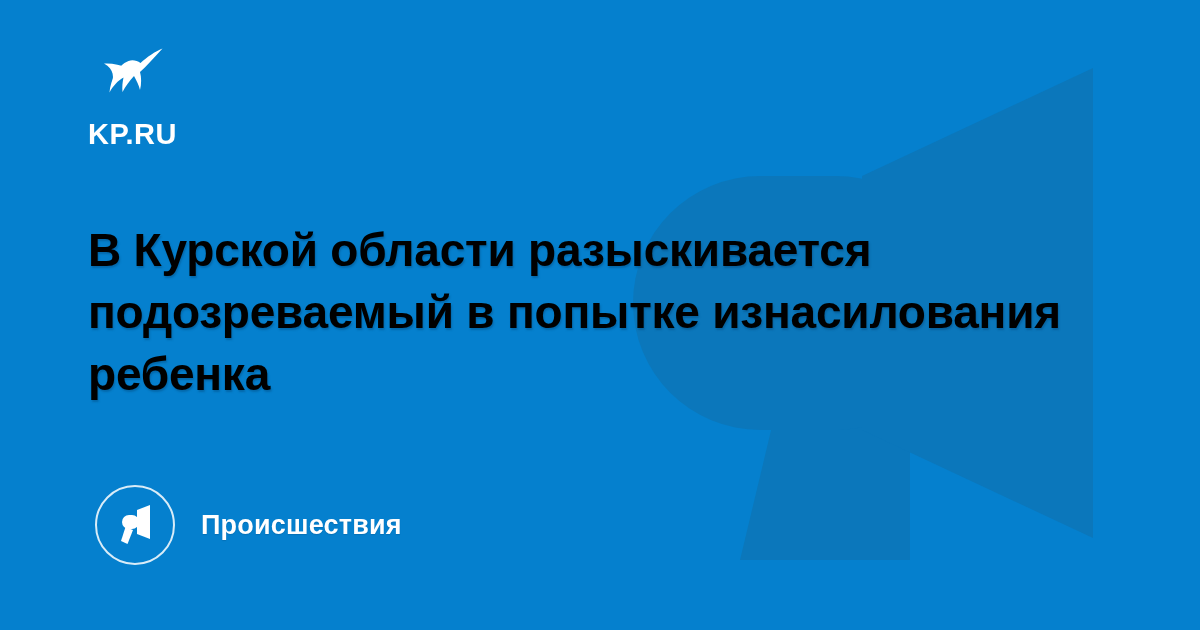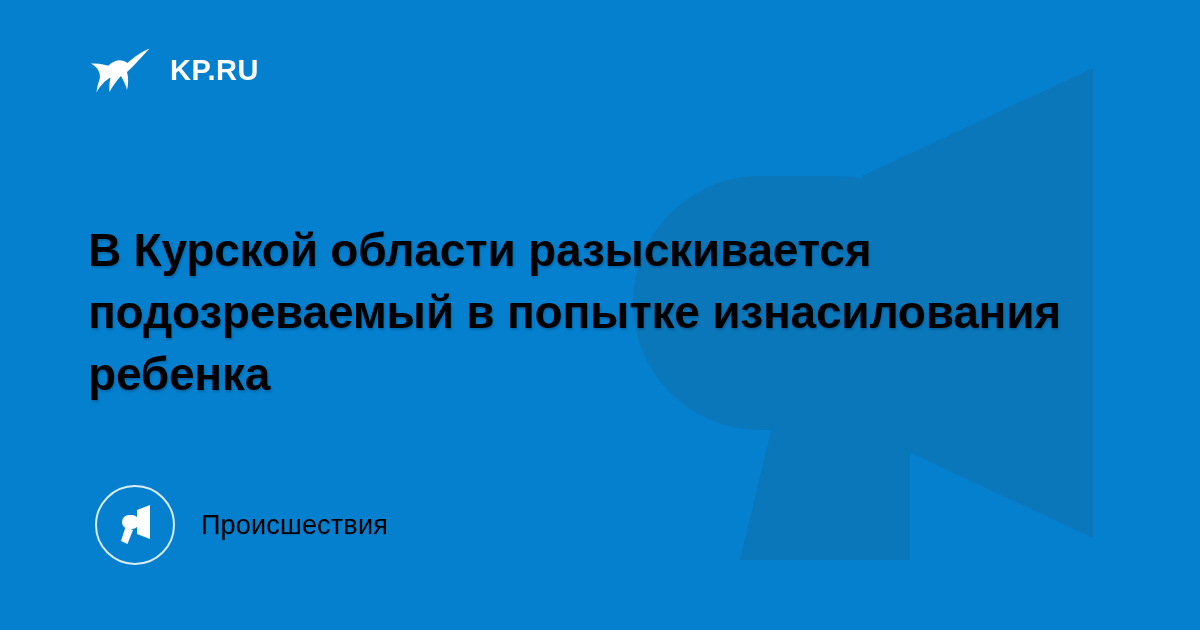--- a/index.html
+++ b/index.html
@@ -33,20 +33,21 @@
 
   
   .header {
     position: absolute;
     left: 88px;
     top: 38px;
     display: flex;
     align-items: center;
     gap: 18px;
     height: 64px;
+    flex-direction: column;
   }
   .logo-bird {
     width: 64px;
     height: 64px;
     display: block;
     flex: none;
   }
   .logo-text {
     color: #ffffff;
     font-size: 29px;
@@ -91,23 +92,23 @@
     justify-content: center;
     flex: none;
     box-sizing: border-box;
   }
   .category-icon {
     width: 44px;
     height: 44px;
     display: block;
   }
   .category-label {
-    color: #000000;
+    color: #ffffff;
     font-size: 27px;
-    font-weight: normal;
+    font-weight: bold;
     line-height: 1;
     letter-spacing: 0.2px;
     white-space: nowrap;
     text-shadow: 0 1px 1px rgba(0, 60, 105, 0.22);
   }
 </style>
 </head>
 <body>
 
 <div class="card">

